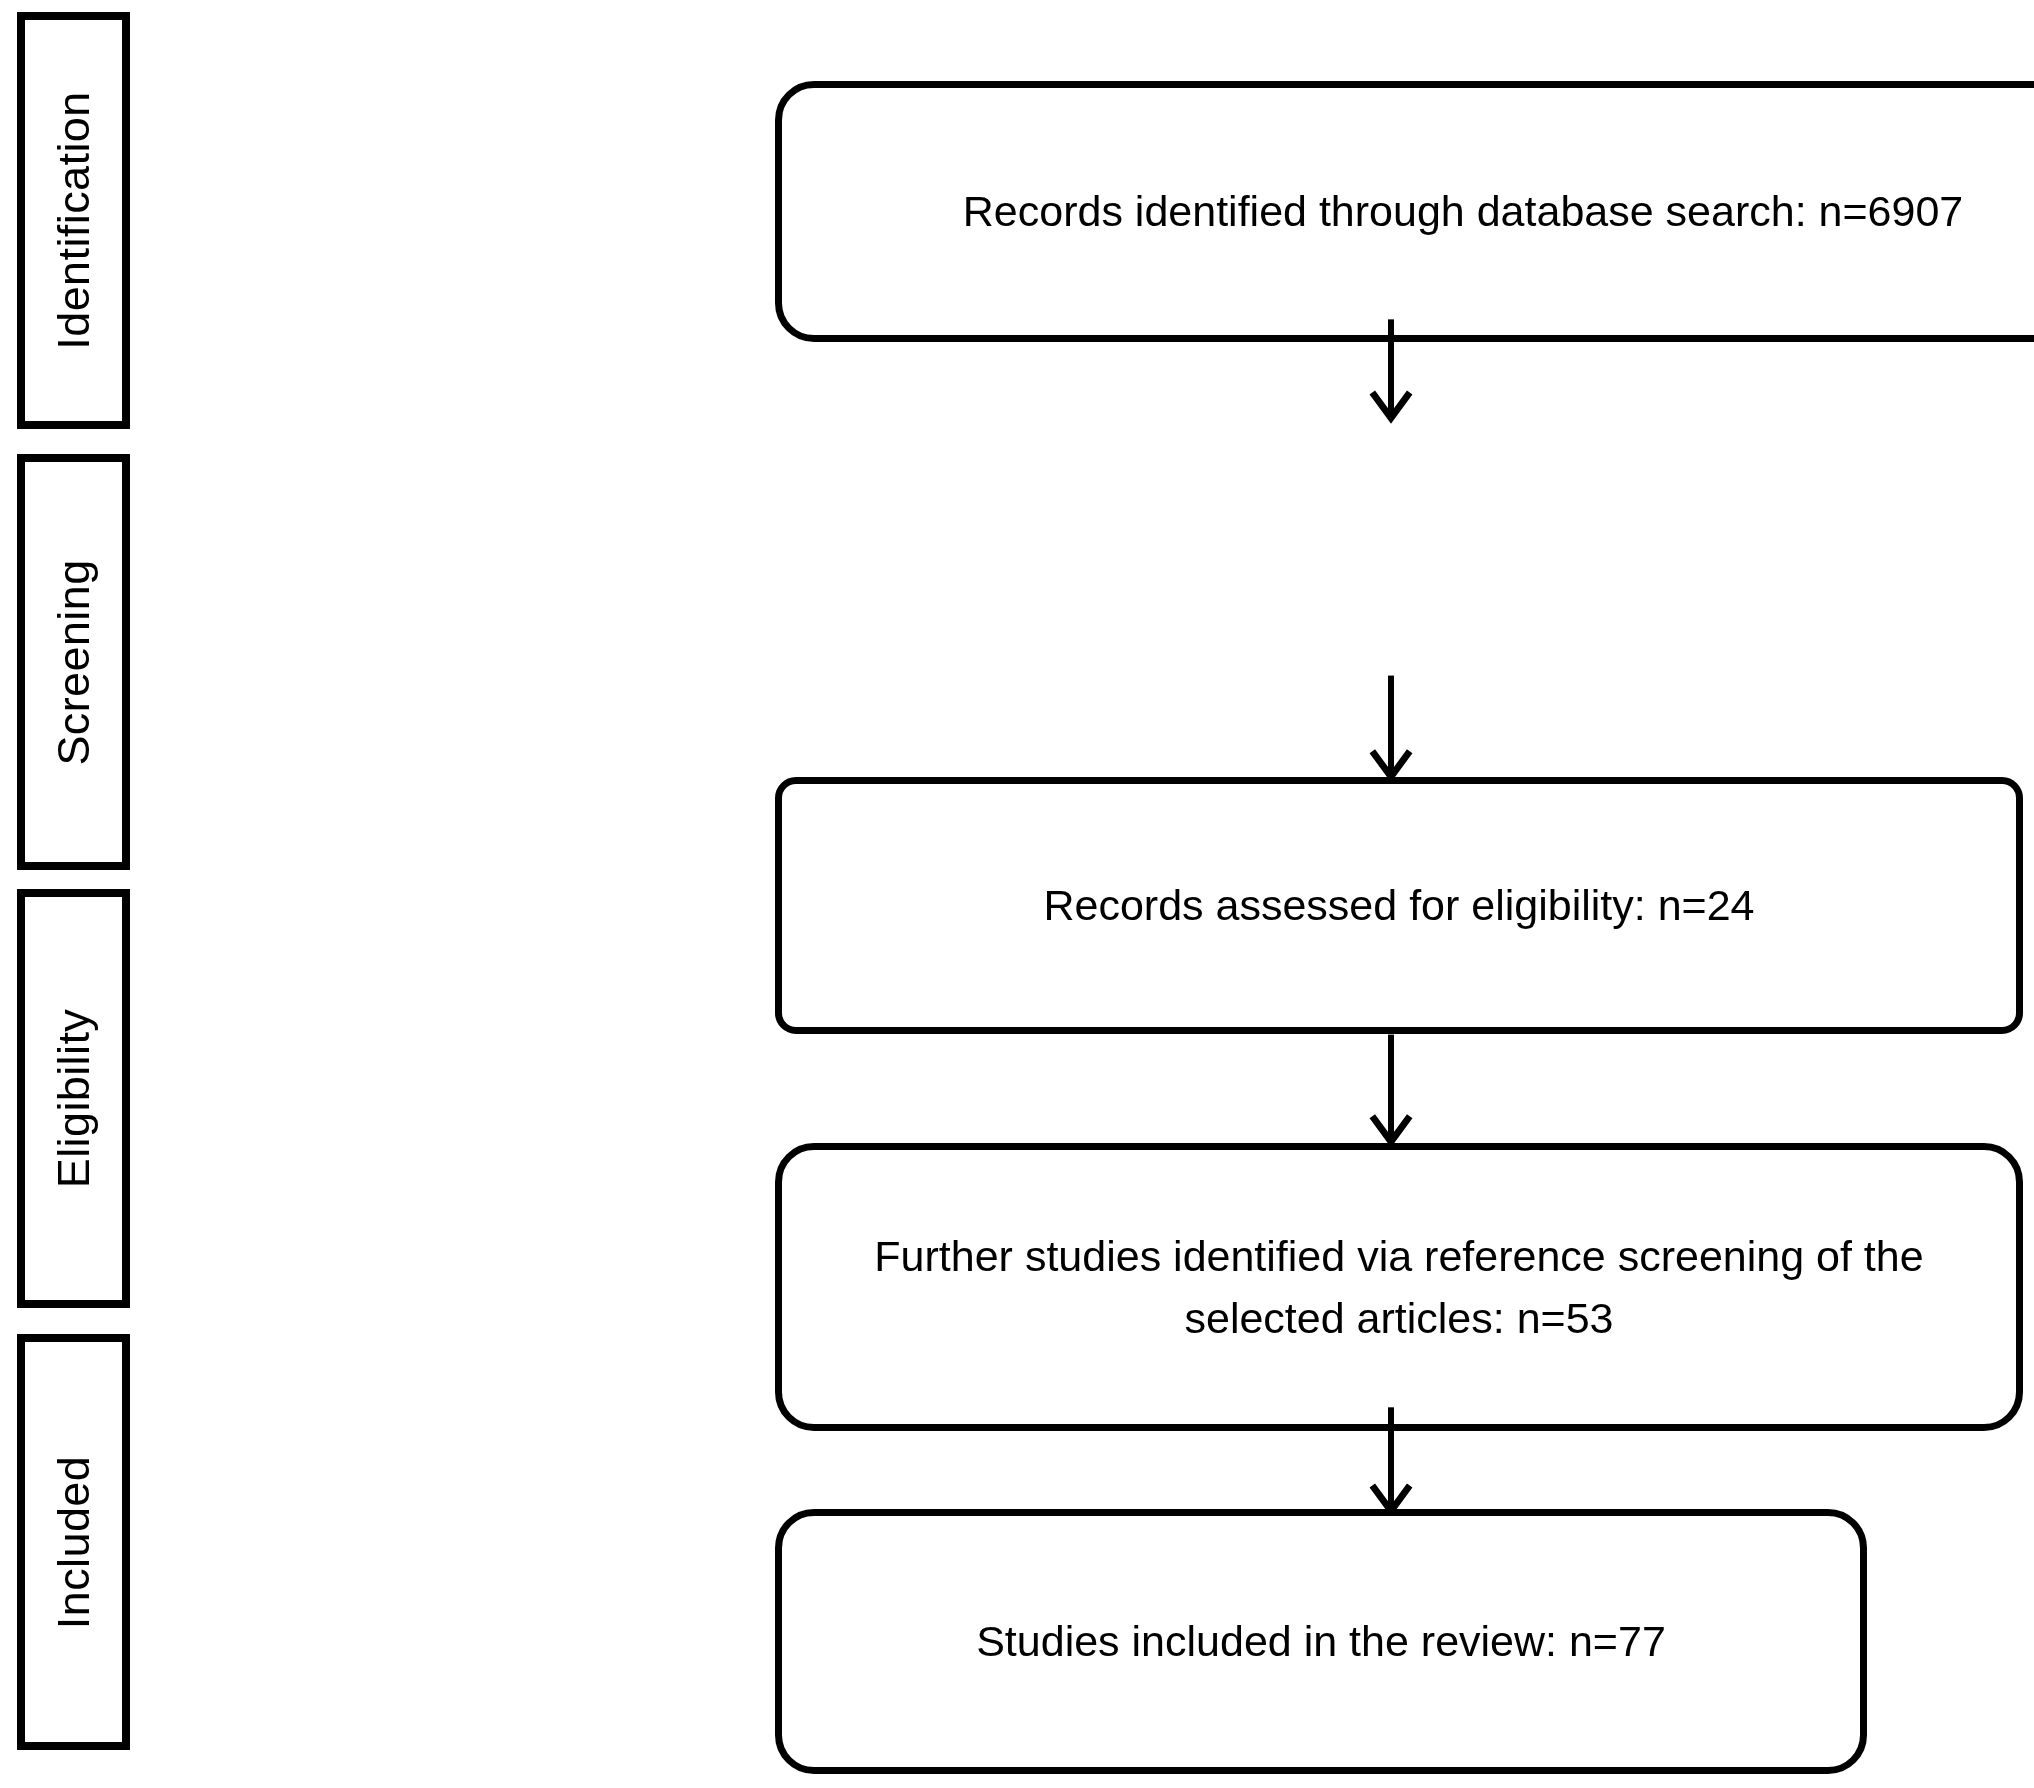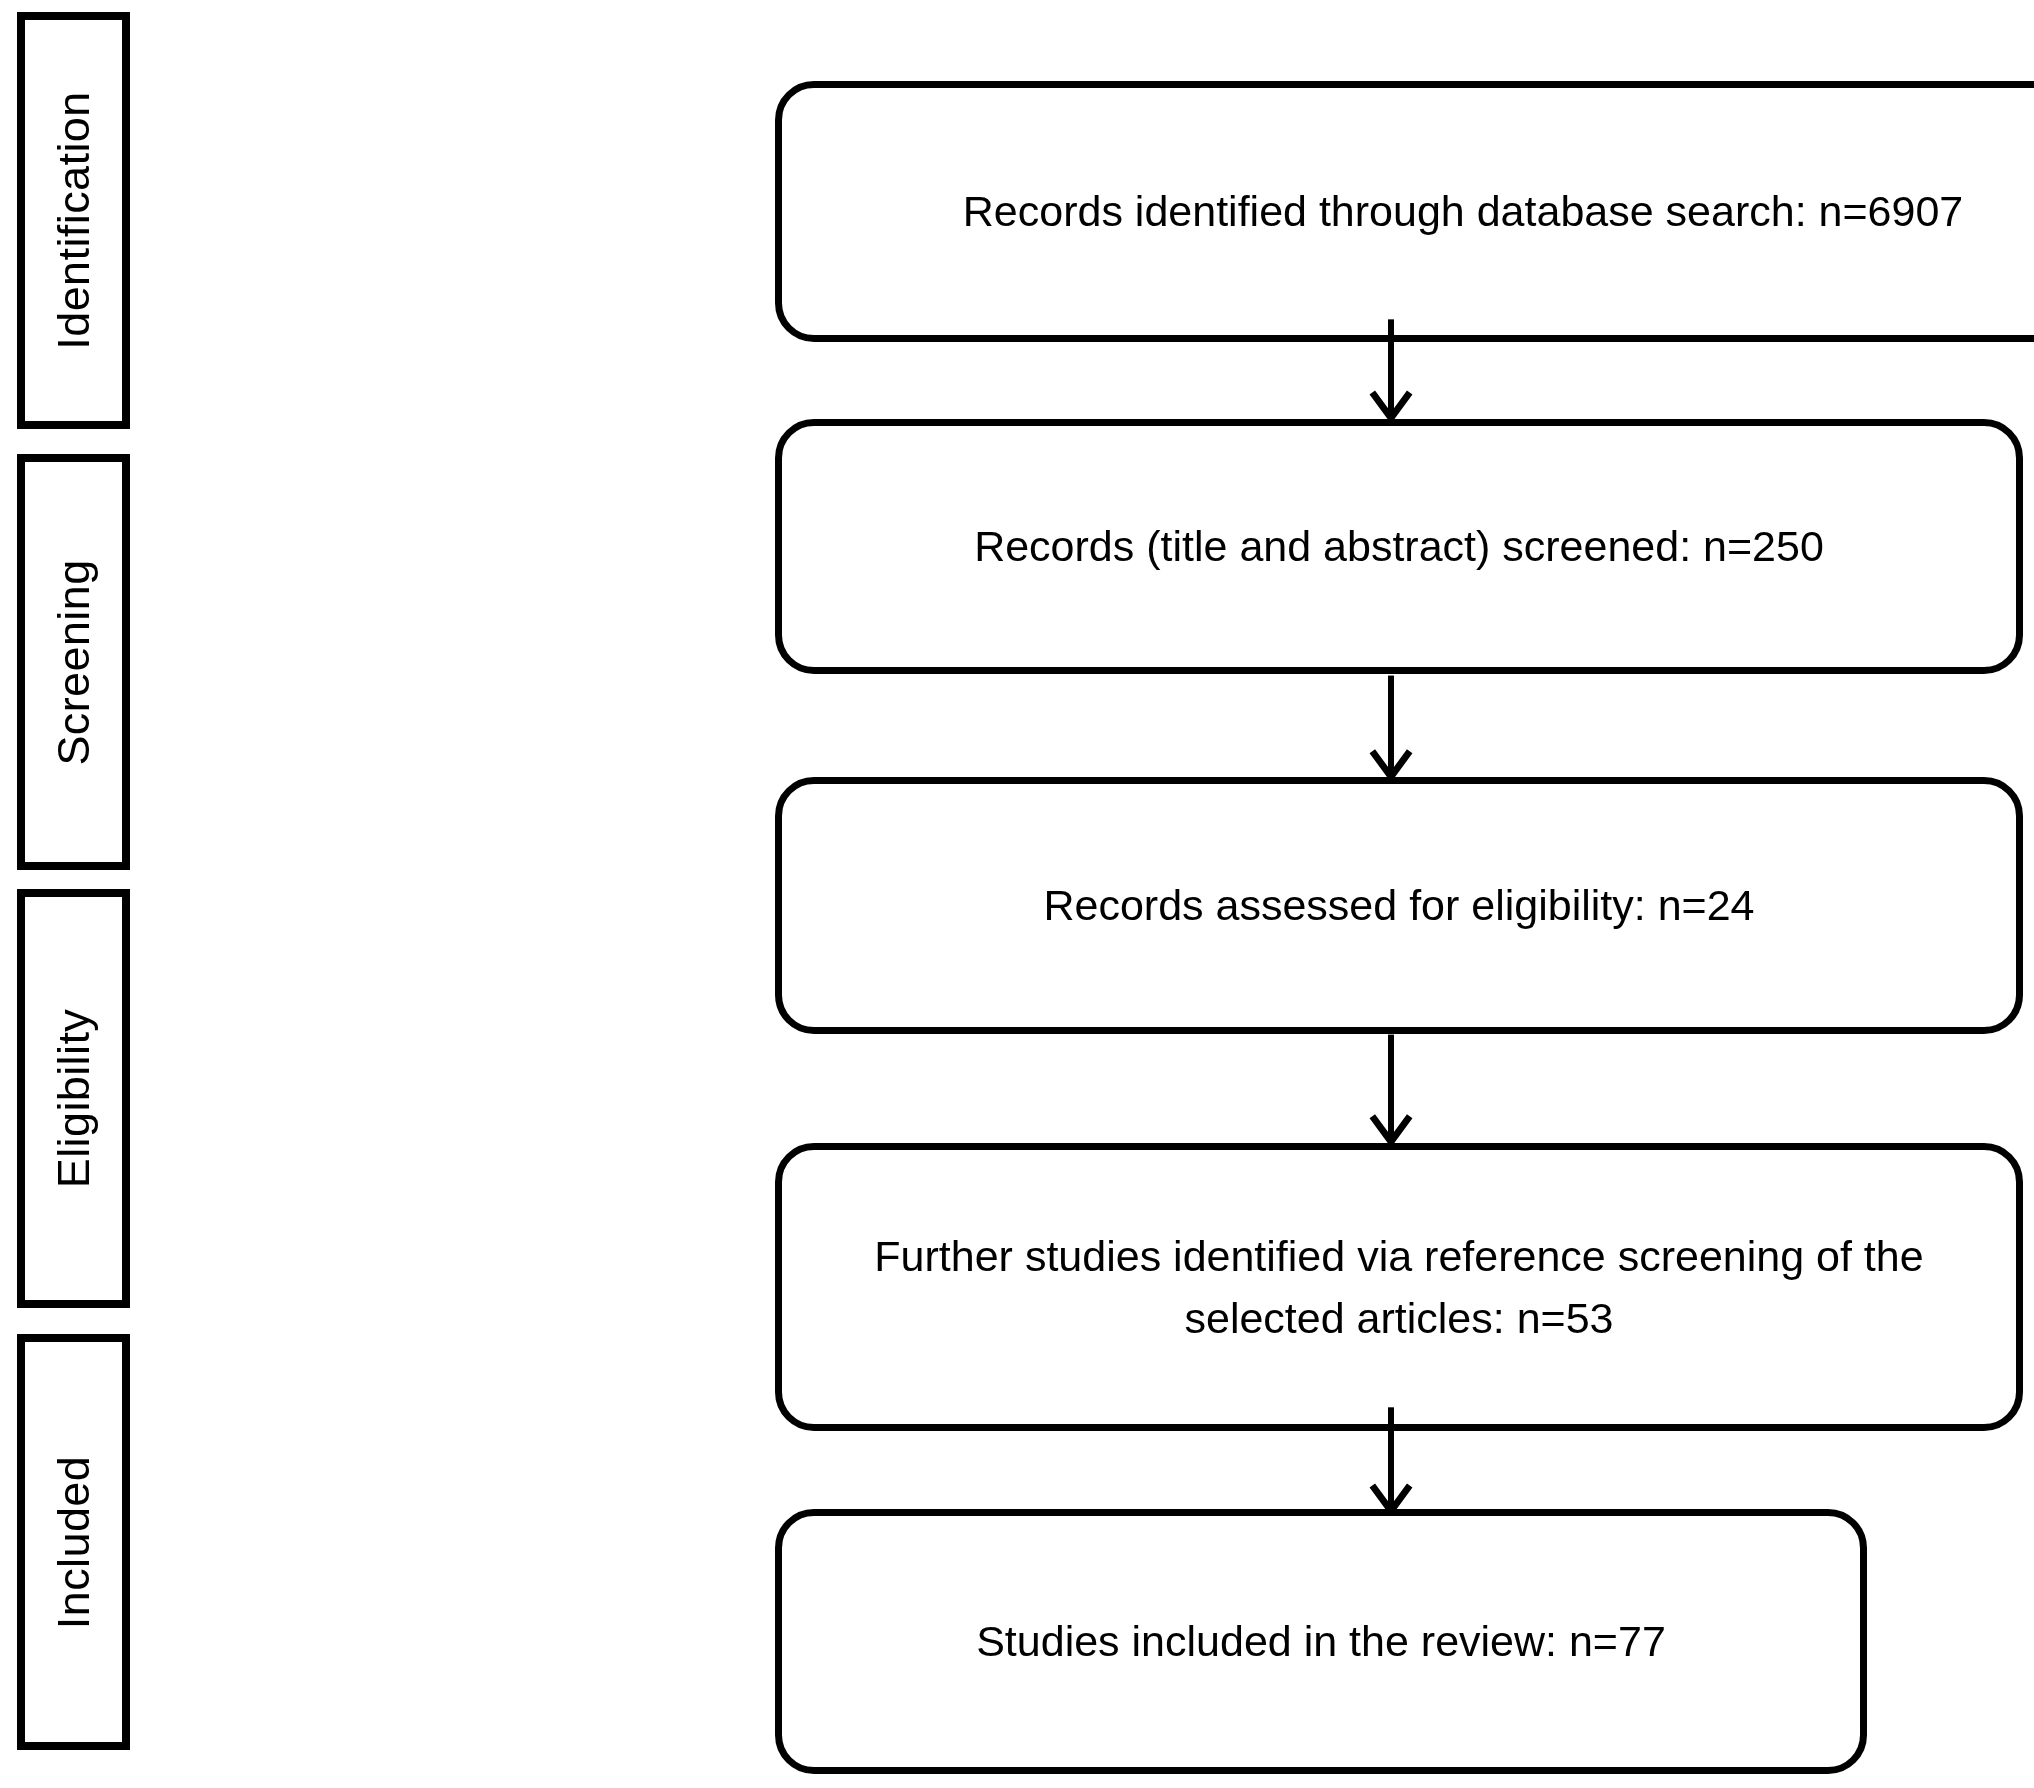--- a/index.html
+++ b/index.html
@@ -94,30 +94,27 @@
 
   <div class="flow-box" style="left:775px; top:58px; width:1376px; height:261px;margin-top:23px;">
     <span class="flow-text">Records identified through database search: n=6907</span>
   </div>
 
   <svg class="connector" style="left:1357px; top:319px; width:68px; height:101px;" viewBox="0 0 80 118">
     <line x1="40" y1="0" x2="40" y2="114"></line>
     <polyline points="18,86 40,116 62,86"></polyline>
   </svg>
 
-  <div class="flow-box" style="left:775px; top:419px; width:1248px; height:255px;">
-    <span class="flow-text">Records (title and abstract) screened: n=250</span>
-  </div>
 
   <svg class="connector" style="left:1357px; top:675px; width:68px; height:104px;" viewBox="0 0 80 121">
     <line x1="40" y1="0" x2="40" y2="117"></line>
     <polyline points="18,89 40,119 62,89"></polyline>
   </svg>
 
-  <div class="flow-box" style="left:775px; top:777px; width:1248px; height:257px;">
+  <div class="flow-box" style="left:775px; top:777px; width:1248px; height:257px;border-radius:21px;">
     <span class="flow-text">Records assessed for eligibility: n=24</span>
   </div>
 
   <svg class="connector" style="left:1357px; top:1034px; width:68px; height:110px;" viewBox="0 0 80 128">
     <line x1="40" y1="0" x2="40" y2="124"></line>
     <polyline points="18,96 40,126 62,96"></polyline>
   </svg>
 
   <div class="flow-box" style="left:775px; top:1143px; width:1248px; height:288px;">
     <span class="flow-text">Further studies identified via reference screening of the

